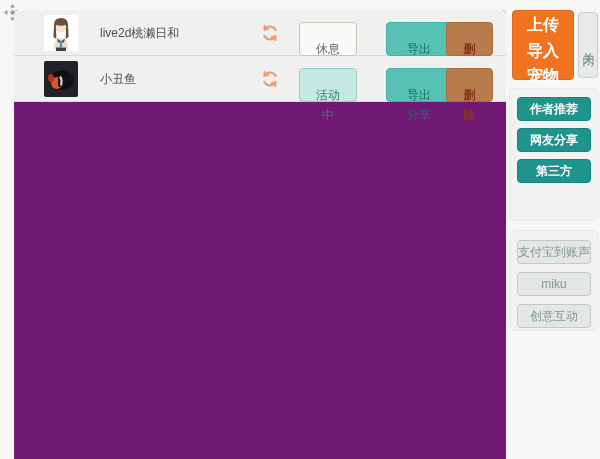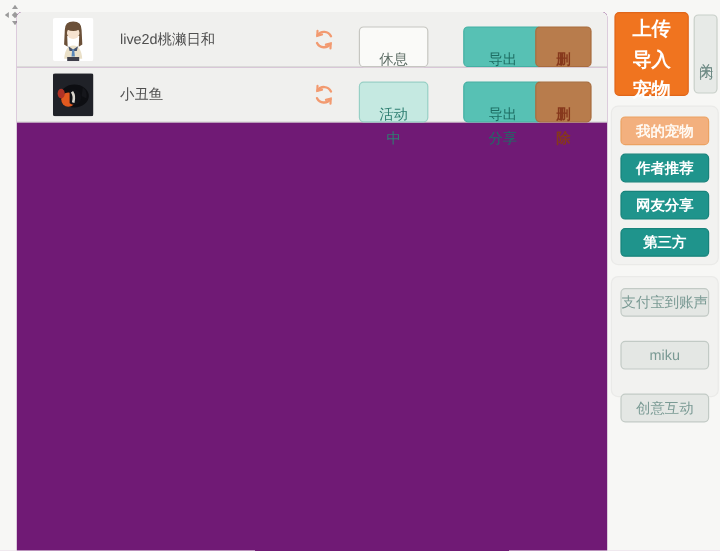--- a/index.html
+++ b/index.html
@@ -43,21 +43,21 @@
                 color:#ffffff; font-size:16px; font-weight:bold; white-space:pre-line;
                 line-height:1.6; text-align:center; cursor:pointer; font-family:inherit; }
   .close-btn { position:absolute; left:578px; top:12px; width:20px; height:66px;
                background:#e7eae7; border:1px solid #c8cfc9; border-radius:4px;
                color:#6d8a84; font-size:12px; writing-mode:vertical-rl; letter-spacing:3px;
                padding:0; text-align:center; cursor:pointer; font-family:inherit; }
 
   .panel { position:absolute; left:509px; width:90px; background:#f2f2f0; border:1px solid #eaeae8;
            border-radius:6px; display:flex; flex-direction:column; align-items:center; }
   .panel-nav    { top:88px;  height:133px; padding:8px 0; gap:7px; }
-  .panel-extras { top:230px; height:101px; padding:9px 0; gap:20px; }
+  .panel-extras { top:230px; height:101px; padding:9px 0; gap:8px; }
   .panel-misc   { top:337px; height:119px; padding:8px 0; gap:6px; }
 
   .side-btn { width:74px; height:24px; border-radius:4px; font-size:12px; cursor:pointer;
               font-family:inherit; padding:0; line-height:22px; }
   .panel-misc .side-btn { height:22px; line-height:20px; }
   .btn-peach  { background:#f3b07e; border:1px solid #eca262; color:#fffaf3; font-weight:bold; }
   .btn-teal   { background:#1f948c; border:1px solid #17837b; color:#ffffff; font-weight:bold; }
   .btn-gray   { background:#e4e7e4; border:1px solid #c2cac5; color:#7a9a94; }
   .btn-orange-light { background:#f6bd84; border:1px solid #e29a59; color:#ab5c24; }
   .btn-exit   { background:#c5a094; border:1px solid #b18a7c; color:#8a4f3d; }
@@ -133,21 +133,20 @@
     </div>
 
   </div>
 
   <button class="upload-btn">上传
 导入
 宠物</button>
   <button class="close-btn">关闭</button>
 
   <div class="panel panel-nav">
-    <button class="side-btn btn-peach">我的宠物</button>
     <button class="side-btn btn-teal">作者推荐</button>
     <button class="side-btn btn-teal">网友分享</button>
     <button class="side-btn btn-teal">第三方</button>
   </div>
 
   <div class="panel panel-extras">
     <button class="side-btn btn-gray">支付宝到账声</button>
     <button class="side-btn btn-gray">miku</button>
     <button class="side-btn btn-gray">创意互动</button>
   </div>

